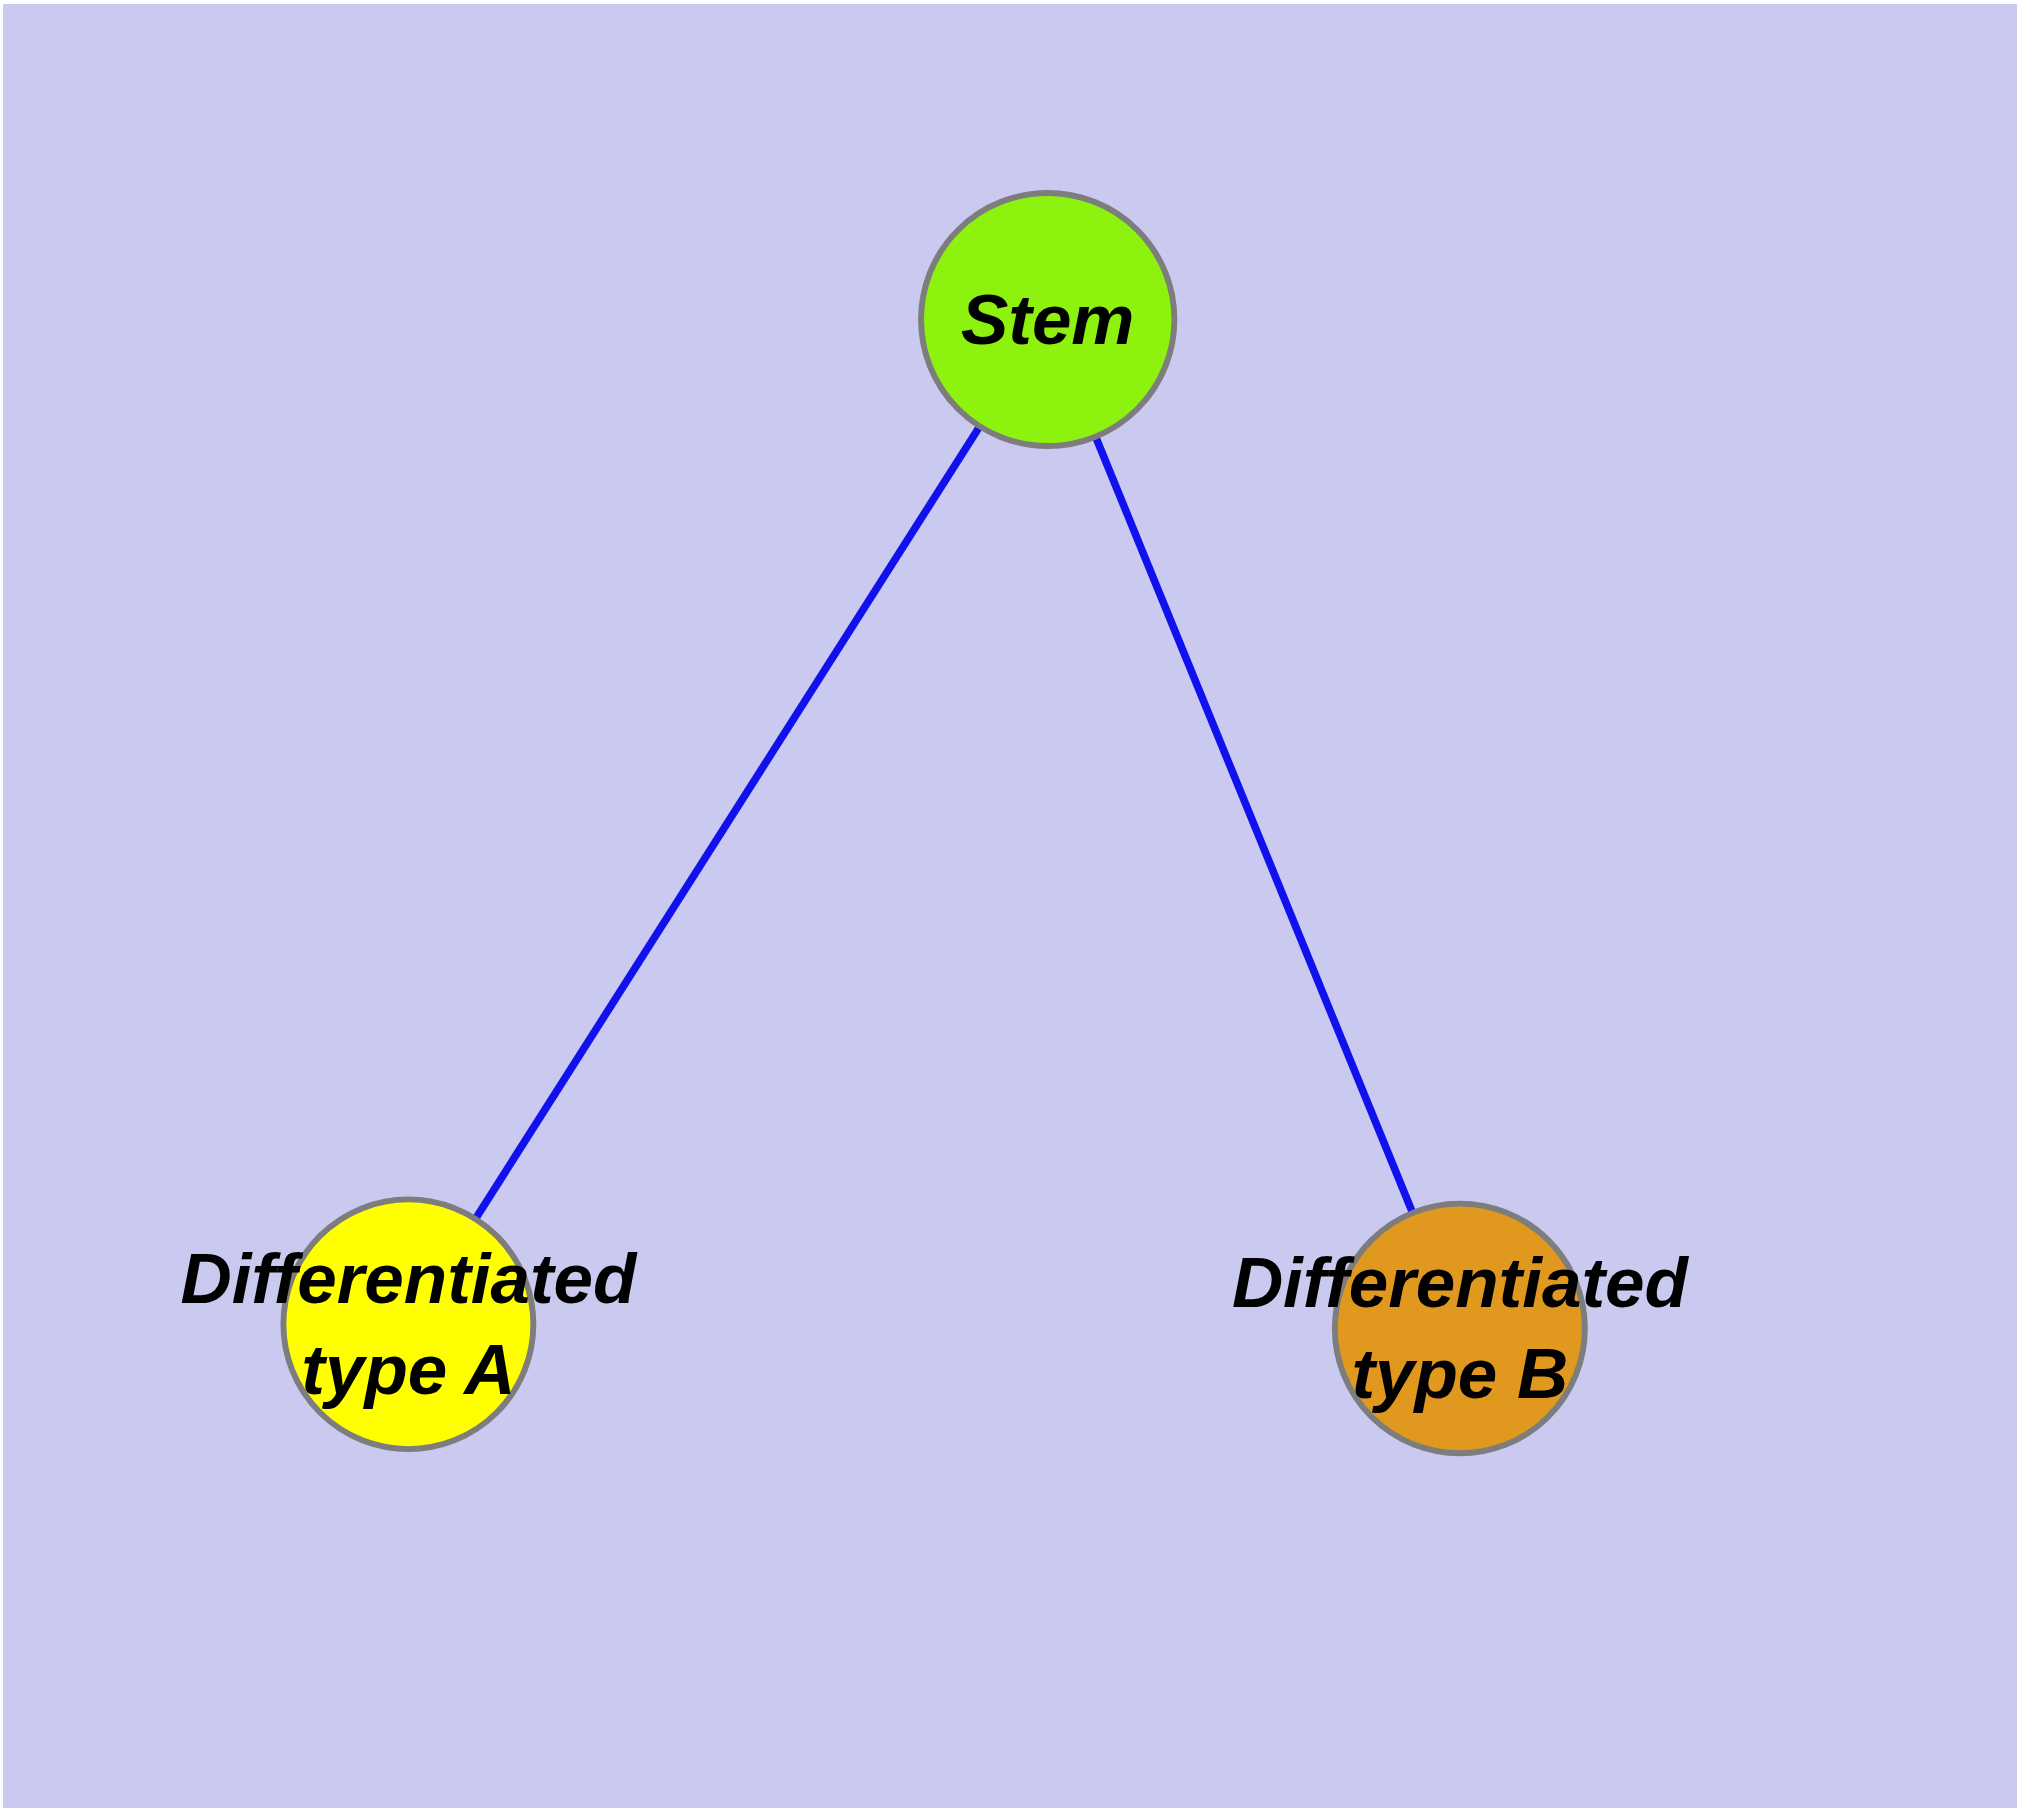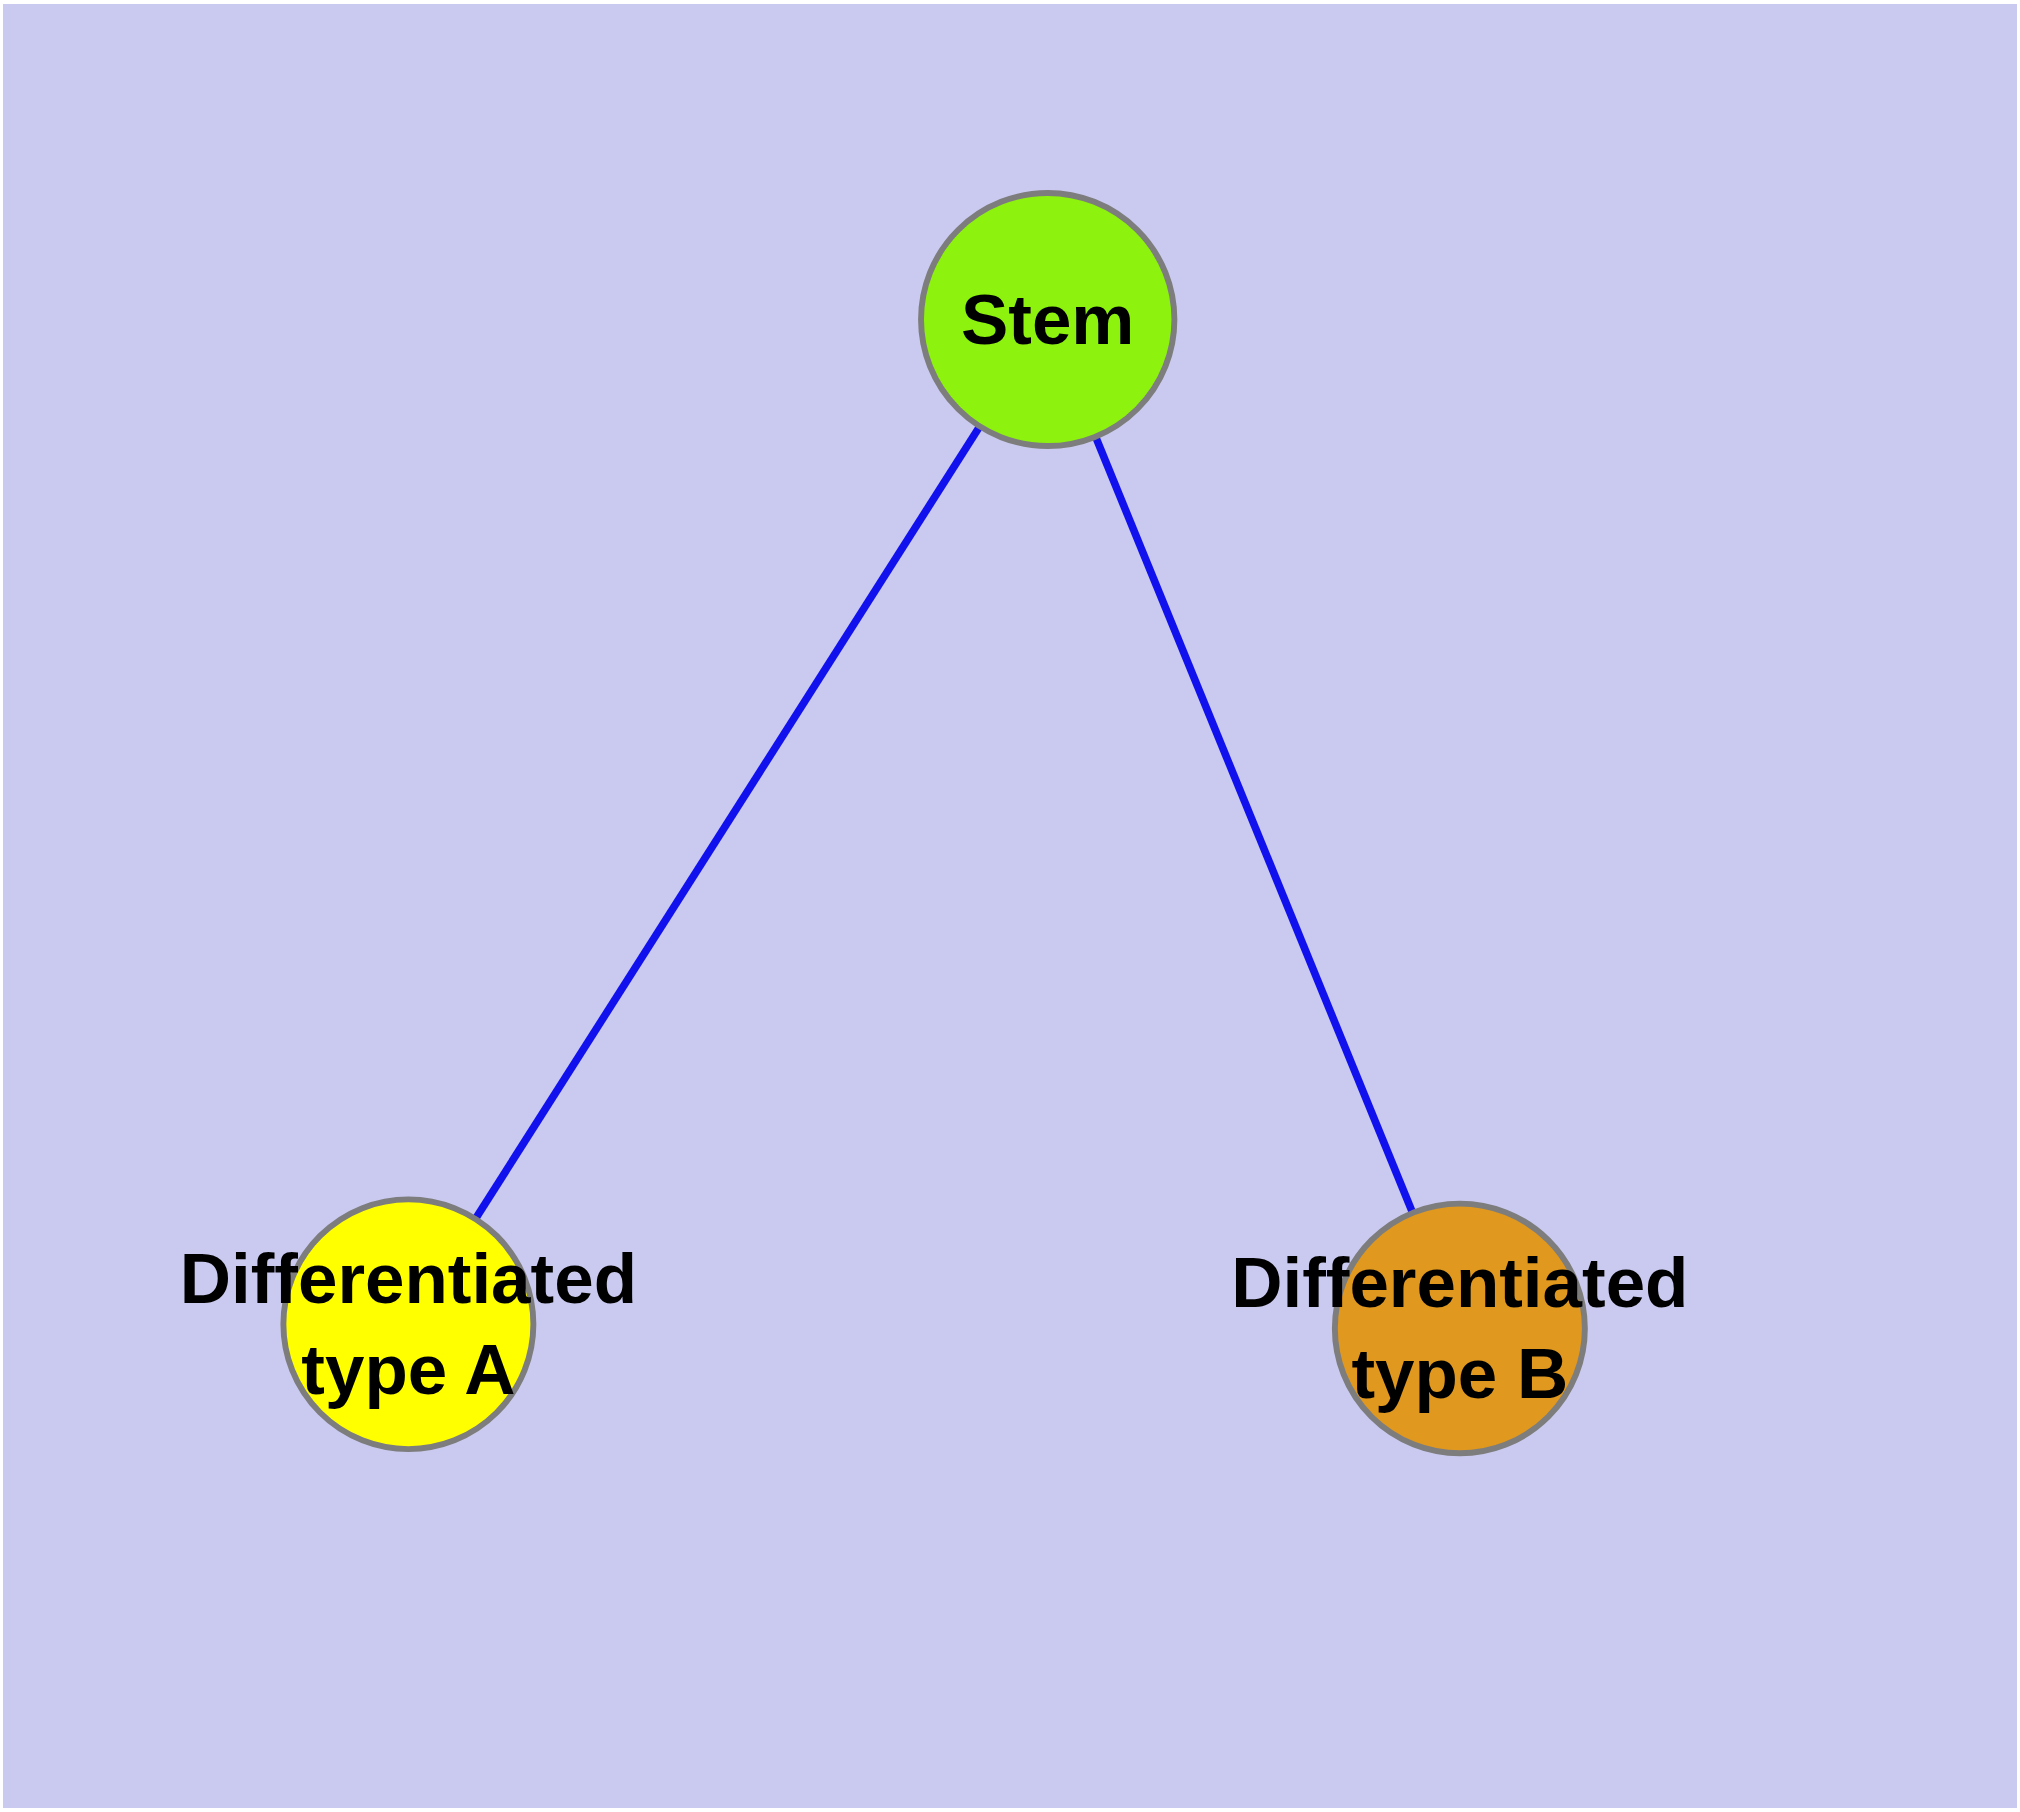--- a/index.html
+++ b/index.html
@@ -3,20 +3,21 @@
 <meta charset="utf-8">
 <style>
   html, body { margin: 0; padding: 0; }
   #page {
     position: relative;
     width: 2021px;
     height: 1812px;
     background: #ffffff;
     overflow: hidden;
     font-family: "Liberation Sans", sans-serif;
+    font-style: italic;
   }
   #canvas {
     position: absolute;
     left: 3.4px;
     top: 4.2px;
     right: 4.2px;
     bottom: 4.2px;
   }
   #diagram-svg {
     position: absolute;

